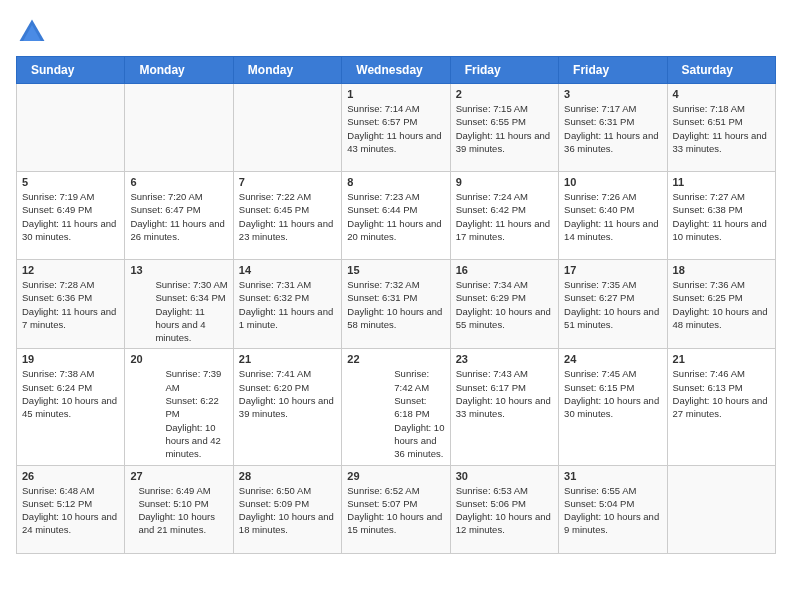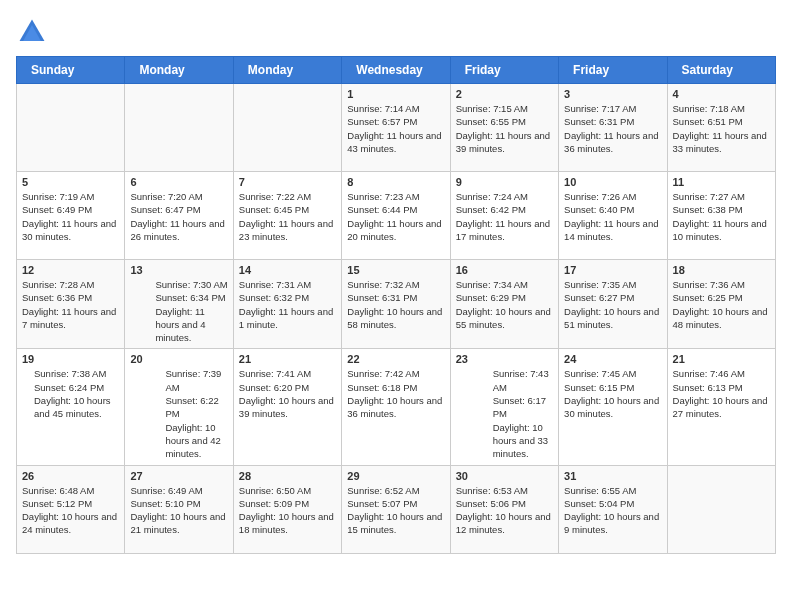--- a/index.html
+++ b/index.html
@@ -230,45 +230,45 @@
         <td>
           <span class="day-num">18</span>
           <div class="cell-text" style="white-space: pre-line;">Sunrise: 7:36 AM
 Sunset: 6:25 PM
 Daylight: 10 hours and 48 minutes.</div>
         </td>
       </tr>
       <tr>
         <td>
           <span class="day-num">19</span>
-          <div class="cell-text" style="white-space: pre-line; margin-left: 12px;">Sunrise: 7:38 AM
+          <div class="cell-text" style="white-space: pre-line;">Sunrise: 7:38 AM
 Sunset: 6:24 PM
 Daylight: 10 hours and 45 minutes.</div>
         </td>
         <td>
           <span class="day-num">20</span>
           <div class="cell-text" style="white-space: pre-line; margin-left: 35px;">Sunrise: 7:39 AM
 Sunset: 6:22 PM
 Daylight: 10 hours and 42 minutes.</div>
         </td>
         <td>
           <span class="day-num">21</span>
           <div class="cell-text" style="white-space: pre-line;">Sunrise: 7:41 AM
 Sunset: 6:20 PM
 Daylight: 10 hours and 39 minutes.</div>
         </td>
         <td>
           <span class="day-num">22</span>
-          <div class="cell-text" style="white-space: pre-line;">Sunrise: 7:42 AM
+          <div class="cell-text" style="white-space: pre-line; margin-left: 47px;">Sunrise: 7:42 AM
 Sunset: 6:18 PM
 Daylight: 10 hours and 36 minutes.</div>
         </td>
         <td>
           <span class="day-num">23</span>
-          <div class="cell-text" style="white-space: pre-line; margin-left: 37px;">Sunrise: 7:43 AM
+          <div class="cell-text" style="white-space: pre-line;">Sunrise: 7:43 AM
 Sunset: 6:17 PM
 Daylight: 10 hours and 33 minutes.</div>
         </td>
         <td>
           <span class="day-num">24</span>
           <div class="cell-text" style="white-space: pre-line;">Sunrise: 7:45 AM
 Sunset: 6:15 PM
 Daylight: 10 hours and 30 minutes.</div>
         </td>
         <td>
@@ -280,21 +280,21 @@
       </tr>
       <tr>
         <td>
           <span class="day-num">26</span>
           <div class="cell-text" style="white-space: pre-line;">Sunrise: 6:48 AM
 Sunset: 5:12 PM
 Daylight: 10 hours and 24 minutes.</div>
         </td>
         <td>
           <span class="day-num">27</span>
-          <div class="cell-text" style="white-space: pre-line;">Sunrise: 6:49 AM
+          <div class="cell-text" style="white-space: pre-line; margin-left: 8px;">Sunrise: 6:49 AM
 Sunset: 5:10 PM
 Daylight: 10 hours and 21 minutes.</div>
         </td>
         <td>
           <span class="day-num">28</span>
           <div class="cell-text" style="white-space: pre-line;">Sunrise: 6:50 AM
 Sunset: 5:09 PM
 Daylight: 10 hours and 18 minutes.</div>
         </td>
         <td>

